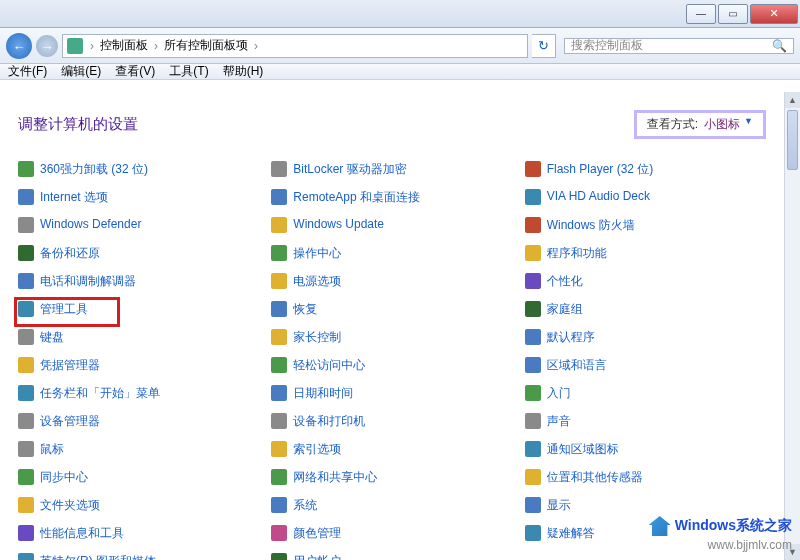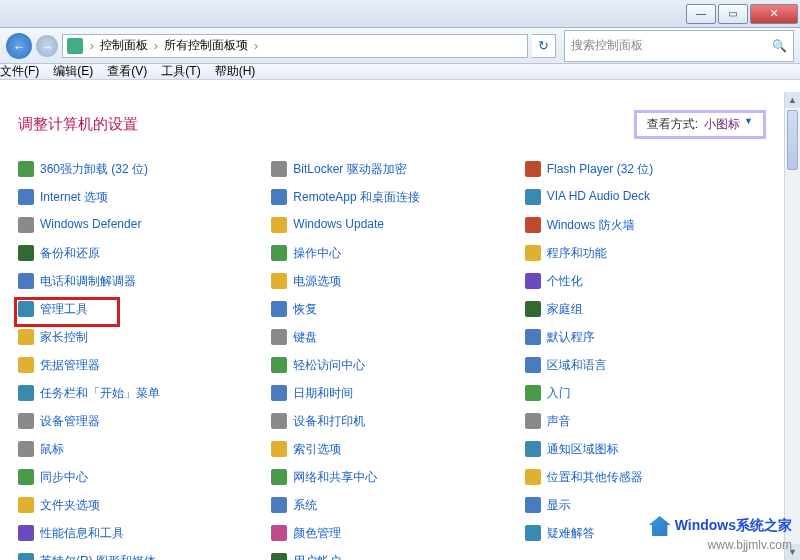--- a/index.html
+++ b/index.html
@@ -10,34 +10,34 @@
 .winbtn.close { background: linear-gradient(#f08080,#c04040); color: #fff; width: 48px; font-size: 11px; }
 
 .navbar { height: 36px; background: linear-gradient(#f4f8fc,#e2eaf4); display: flex; align-items: center; padding: 0 6px; gap: 4px; border-bottom: 1px solid #b8c4d6; }
 .navback, .navfwd { width: 26px; height: 26px; border-radius: 50%; background: radial-gradient(#6aa6e8,#2a6fc4); display: flex; align-items: center; justify-content: center; color: #fff; font-size: 13px; }
 .navfwd { width: 22px; height: 22px; background: radial-gradient(#c8d6ea,#9ab0cc); }
 .crumbbar { flex: 1; height: 24px; background: #fff; border: 1px solid #a8b4c8; display: flex; align-items: center; padding: 0 4px; font-size: 12px; }
 .crumbbar .ico { width: 16px; height: 16px; background: #4a8; border-radius: 2px; margin-right: 4px; }
 .crumbbar span { padding: 0 3px; }
 .crumbbar .sep { color: #888; }
 .refresh { width: 24px; height: 24px; border: 1px solid #a8b4c8; border-left: none; background: #fff; display: flex; align-items: center; justify-content: center; color: #2060c0; font-size: 13px; }
-.searchbox { width: 230px; height: 32px; background: #fff; border: 1px solid #a8b4c8; display: flex; align-items: center; padding: 0 6px; font-size: 12px; color: #888; margin-left: 4px; text-align: right; }
+.searchbox { width: 230px; height: 16px; background: #fff; border: 1px solid #a8b4c8; display: flex; align-items: center; padding: 0 6px; font-size: 12px; color: #888; margin-left: 4px; text-align: right; }
 .searchbox .mag { margin-left: auto; color: #2060c0; }
 
-.menubar { height: 16px; background: linear-gradient(#f6f9fd,#e6ecf5); border-bottom: 1px solid #c8d2e0; display: flex; align-items: center; padding: 0 0; gap: 14px; font-size: 12px; }
+.menubar { height: 16px; background: linear-gradient(#f6f9fd,#e6ecf5); border-bottom: 1px solid #c8d2e0; display: flex; align-items: center; padding: 0 8px; gap: 14px; font-size: 12px; }
 
 .content { position: absolute; top: 92px; left: 0; right: 16px; bottom: 0; padding: 18px 18px 0 18px; background: #fff; overflow: hidden; }
 .scrollbar { position: absolute; top: 92px; right: 0; width: 16px; bottom: 0; background: #eef1f6; border-left: 1px solid #d0d6e0; }
 .scrollbar .arrow { height: 16px; background: #dce4ee; display:flex; align-items:center; justify-content:center; font-size:9px; color:#666;}
 .scrollbar .track { position: absolute; top:16px; bottom:16px; left:0; right:0; }
 .scrollbar .thumb { position:absolute; top:2px; left:2px; right:2px; height:60px; background: linear-gradient(#d0dcf0,#b8c8e4); border:1px solid #9aaed0; border-radius:2px;}
 .scrollbar .arrow.bot{ position:absolute; bottom:0; left:0; right:0;}
 
 .heading-row { display: flex; align-items: center; justify-content: space-between; margin-bottom: 22px; }
-.heading { font-size: 15px; color: #be185d; }
+.heading { font-size: 15px; color: #4c1d95; }
 .viewbox { border: 3px solid #c4b5fd; padding: 3px 10px; display: flex; font-size: 12px; }
 .viewbox .lbl { color: #333; margin-right: 6px; }
 .viewbox .val { color: #701a75; }
 .viewbox .dd { color: #1a60c8; margin-left: 4px; font-size: 9px; }
 
 .grid { display: grid; grid-template-columns: repeat(3, 1fr); column-gap: 12px; row-gap: 10px; }
 .item { display: flex; align-items: flex-start; gap: 6px; font-size: 12px; height: 18px; }
 .item .ic { width: 16px; height: 16px; flex-shrink: 0; border-radius: 2px; }
 .item a { color: #1a60c8; text-decoration: none; cursor: pointer; }
 .item.hl { position: relative; }
@@ -161,26 +161,26 @@
       </div>
       <div class="item">
         <div class="ic c3"></div>
         <a>恢复</a>
       </div>
       <div class="item">
         <div class="ic c7"></div>
         <a>家庭组</a>
       </div>
       <div class="item">
+        <div class="ic c6"></div>
+        <a>键盘</a>
+      </div>
+      <div class="item">
         <div class="ic c2"></div>
         <a>家长控制</a>
-      </div>
-      <div class="item">
-        <div class="ic c6"></div>
-        <a>键盘</a>
       </div>
       <div class="item">
         <div class="ic c3"></div>
         <a>默认程序</a>
       </div>
       <div class="item">
         <div class="ic c2"></div>
         <a>凭据管理器</a>
       </div>
       <div class="item">

